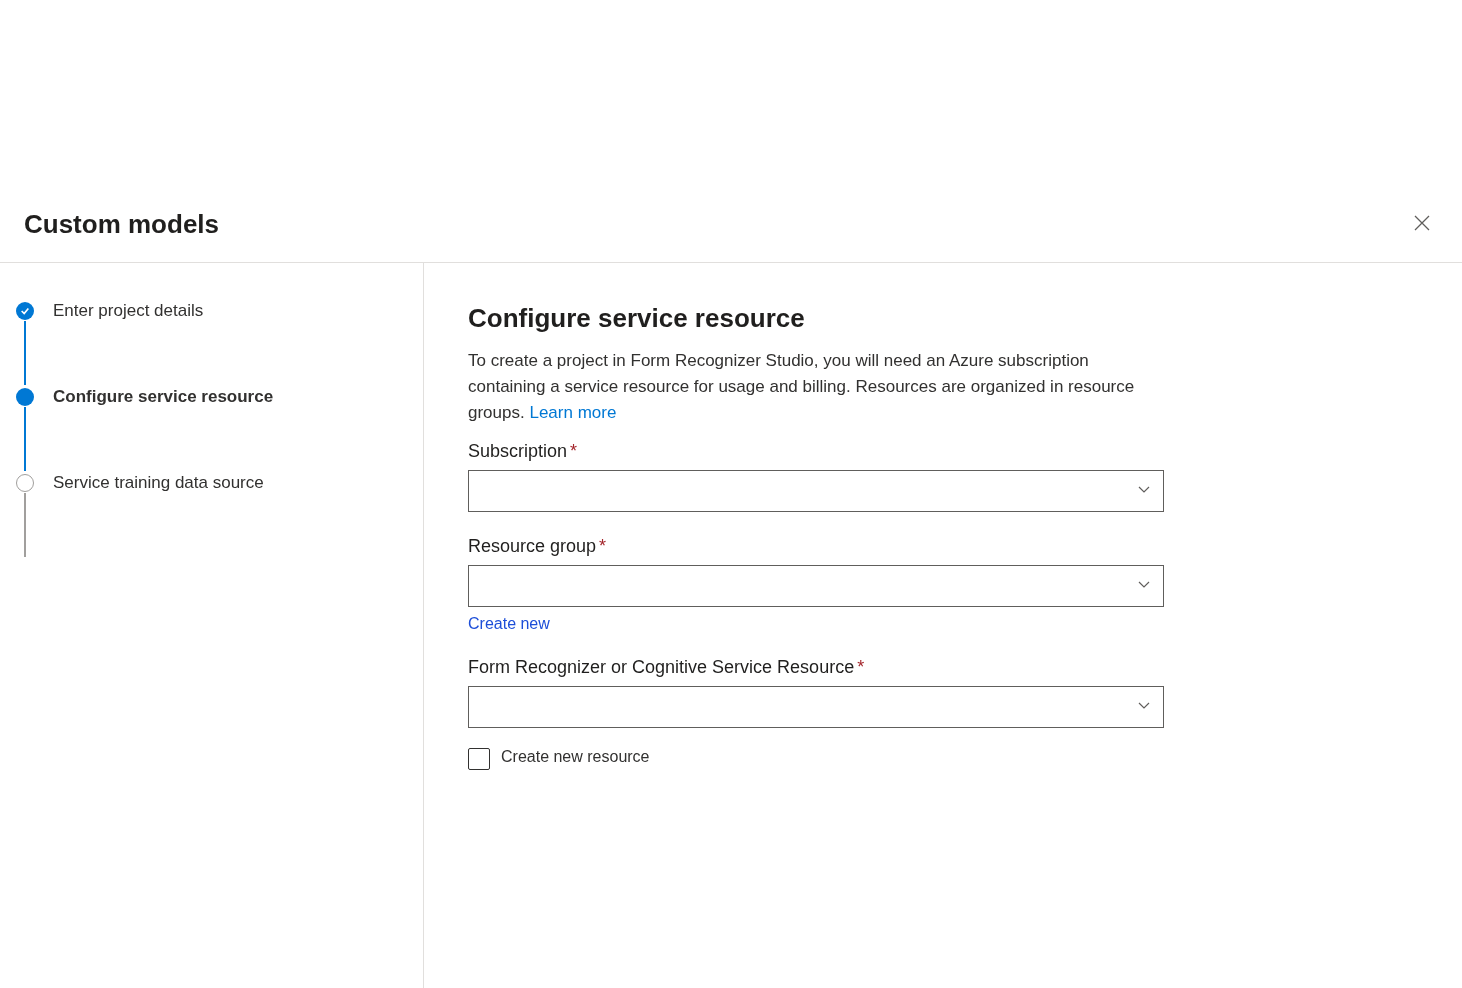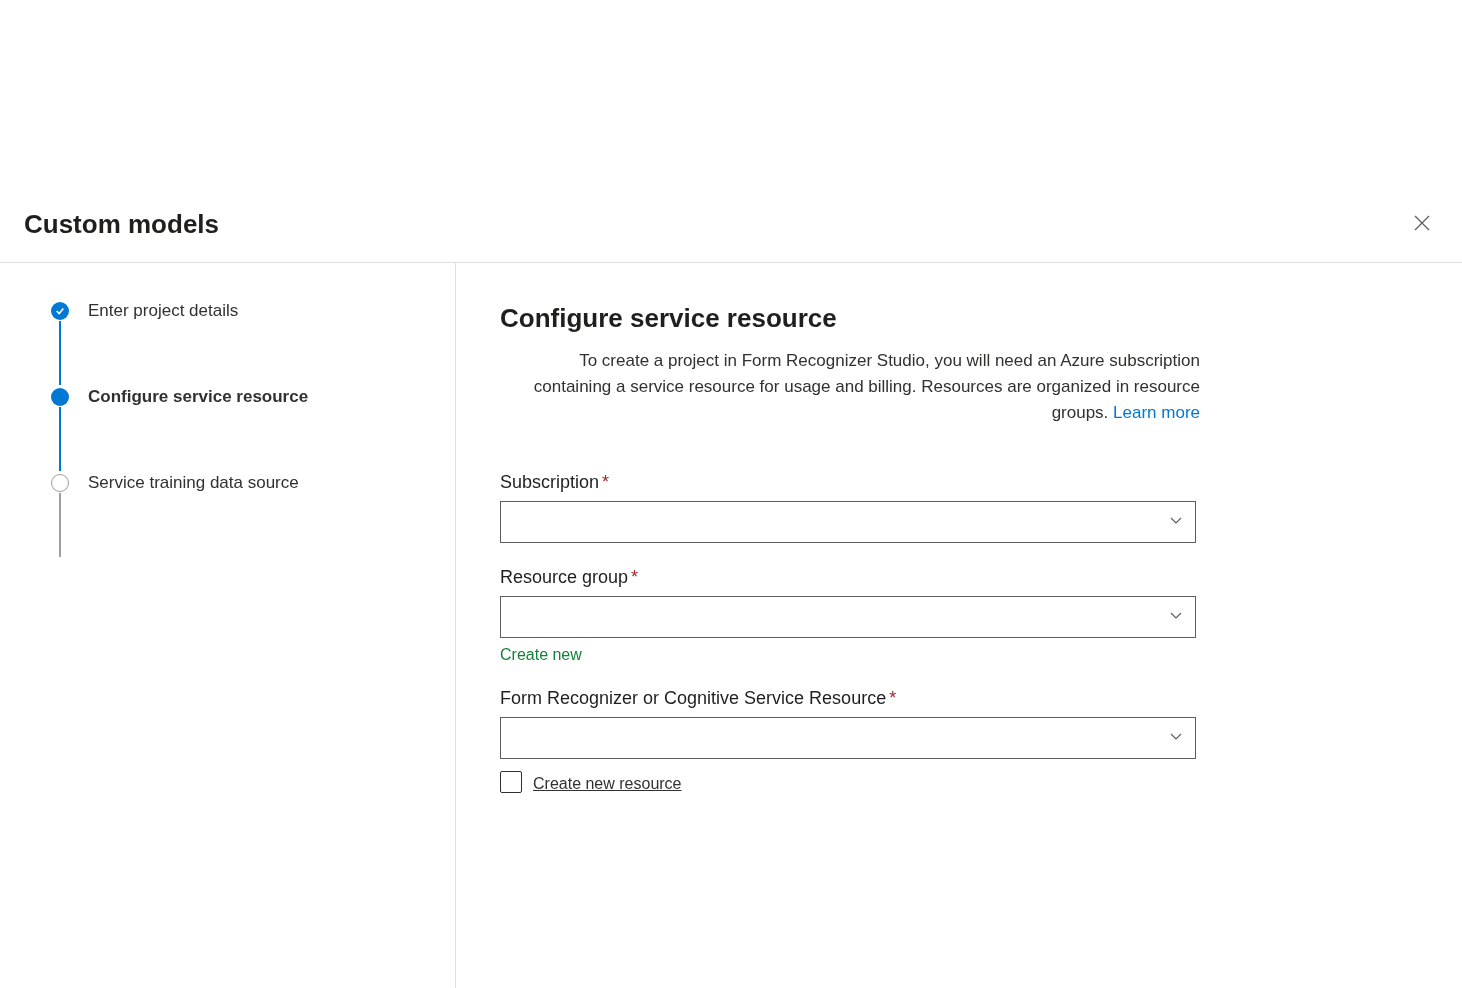--- a/index.html
+++ b/index.html
@@ -45,23 +45,23 @@
     }
     .close-btn svg {
       width: 16px;
       height: 16px;
     }
     .content {
       display: flex;
       height: calc(100% - 263px);
     }
     .sidebar {
-      width: 456px;
+      width: 424px;
       border-right: 1px solid #e1dfdd;
-      padding: 36px 24px 24px 51px;
+      padding: 36px 24px 24px 16px;
     }
     .step {
       display: flex;
       align-items: flex-start;
       position: relative;
     }
     .step-indicator {
       width: 18px;
       height: 18px;
       border-radius: 50%;
@@ -126,23 +126,22 @@
     .main-title {
       font-size: 26px;
       font-weight: 600;
       color: #201f1e;
       margin-bottom: 14px;
     }
     .main-description {
       font-size: 17px;
       color: #323130;
       line-height: 26px;
-      margin-bottom: 46px;
+      margin-bottom: 15px;
       max-width: 700px;
-      text-align: right;
     }
     .link {
       color: #0078d4;
       text-decoration: none;
       cursor: pointer;
     }
     .form-group {
       margin-bottom: 24px;
       max-width: 696px;
     }
@@ -173,30 +172,29 @@
       color: #605e5c;
     }
     .dropdown-chevron svg {
       width: 14px;
       height: 14px;
     }
     .sublink-row {
       margin-top: 8px;
     }
     .sublink {
-      color: #15803d;
+      color: #1d4ed8;
       font-size: 16px;
       text-decoration: none;
       cursor: pointer;
     }
     .checkbox-row {
       display: flex;
-      align-items: flex-end;
-      margin-top: 12px;
-      text-decoration: underline;
+      align-items: flex-start;
+      margin-top: 20px;
     }
     .checkbox {
       width: 22px;
       height: 22px;
       border: 1px solid #323130;
       border-radius: 2px;
       margin-right: 11px;
       cursor: pointer;
       flex-shrink: 0;
     }

